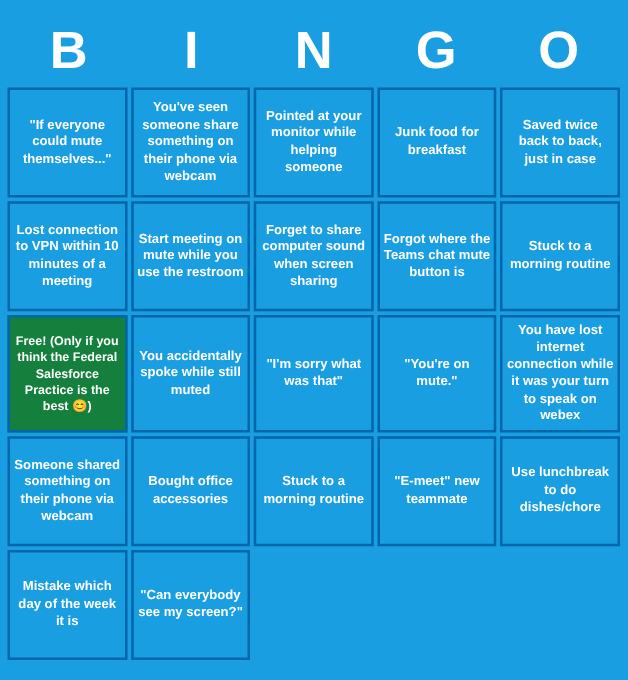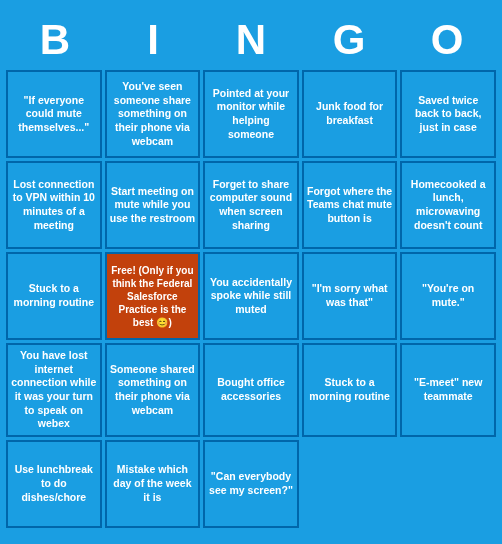--- a/index.html
+++ b/index.html
@@ -43,21 +43,21 @@
       text-align: center;
       padding: 4px 3px;
       min-height: 88px;
       display: flex;
       align-items: center;
       justify-content: center;
       line-height: 1.3;
       cursor: pointer;
     }
     .cell.free {
-      background: #c2410c;
+      background: #15803d;
       font-size: 10px;
     }
   </style>
 </head>
 <body>
 
 <div class="bingo-card">
   <div class="bingo-header">
   <div class="bingo-letter">B</div>
       <div class="bingo-letter">I</div>
@@ -68,21 +68,20 @@
   <div class="bingo-grid">
   <div class="cell">"If everyone could mute themselves..."</div>
       <div class="cell">You've seen someone share something on their phone via webcam</div>
       <div class="cell">Pointed at your monitor while helping someone</div>
       <div class="cell">Junk food for breakfast</div>
       <div class="cell">Saved twice back to back, just in case</div>
       <div class="cell">Lost connection to VPN within 10 minutes of a meeting</div>
       <div class="cell">Start meeting on mute while you use the restroom</div>
       <div class="cell">Forget to share computer sound when screen sharing</div>
       <div class="cell">Forgot where the Teams chat mute button is</div>
-      <div class="cell">Homecooked a lunch, microwaving doesn't count</div>
       <div class="cell">Stuck to a morning routine</div>
       <div class="cell free">Free! (Only if you think the Federal Salesforce Practice is the best 😊)</div>
       <div class="cell">You accidentally spoke while still muted</div>
       <div class="cell">"I'm sorry what was that"</div>
       <div class="cell">"You're on mute."</div>
       <div class="cell">You have lost internet connection while it was your turn to speak on webex</div>
       <div class="cell">Someone shared something on their phone via webcam</div>
       <div class="cell">Bought office accessories</div>
       <div class="cell">Stuck to a morning routine</div>
       <div class="cell">"E-meet" new teammate</div>

